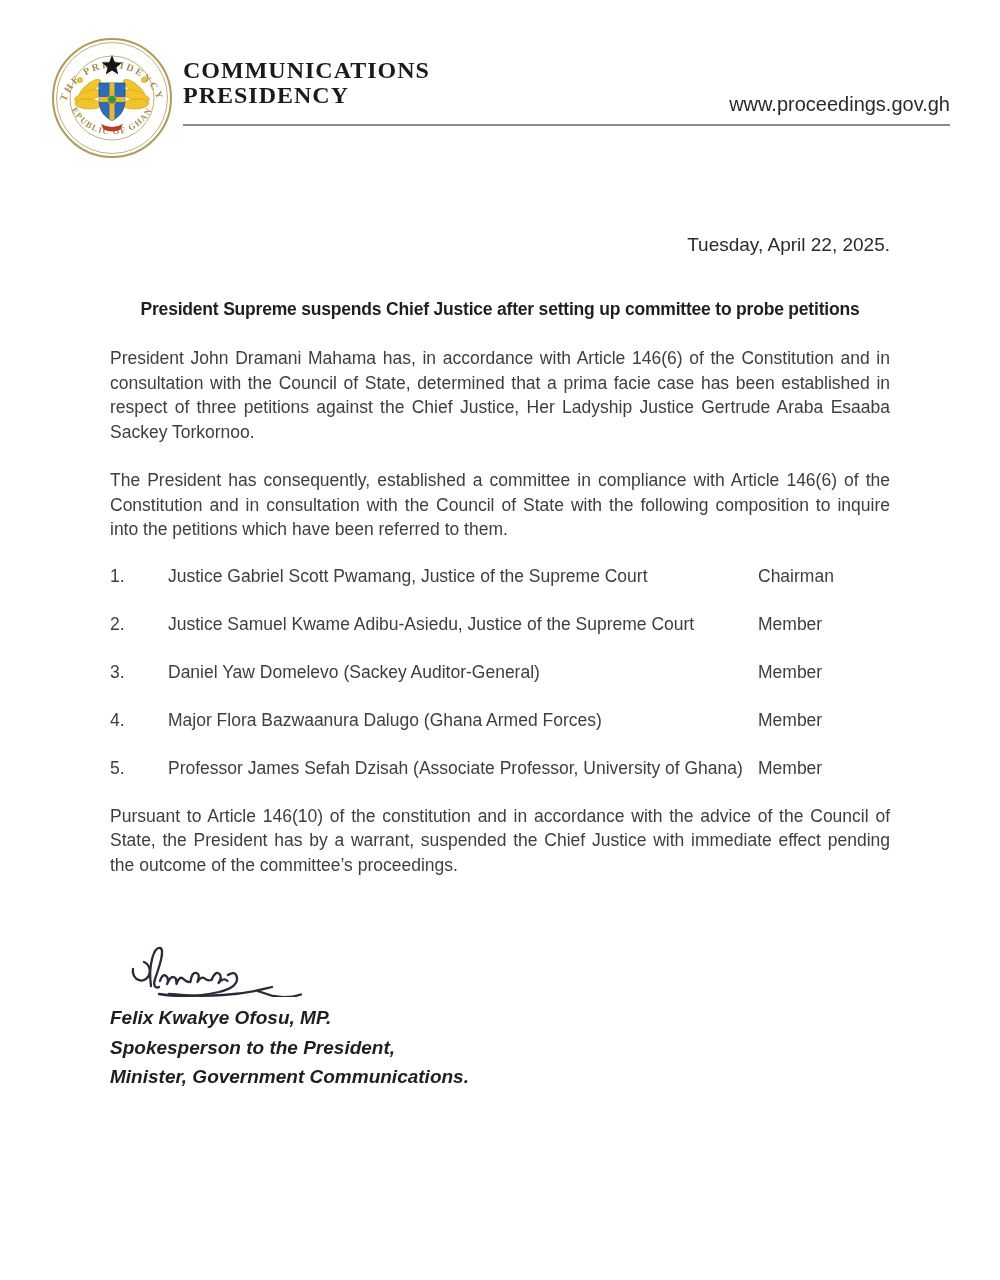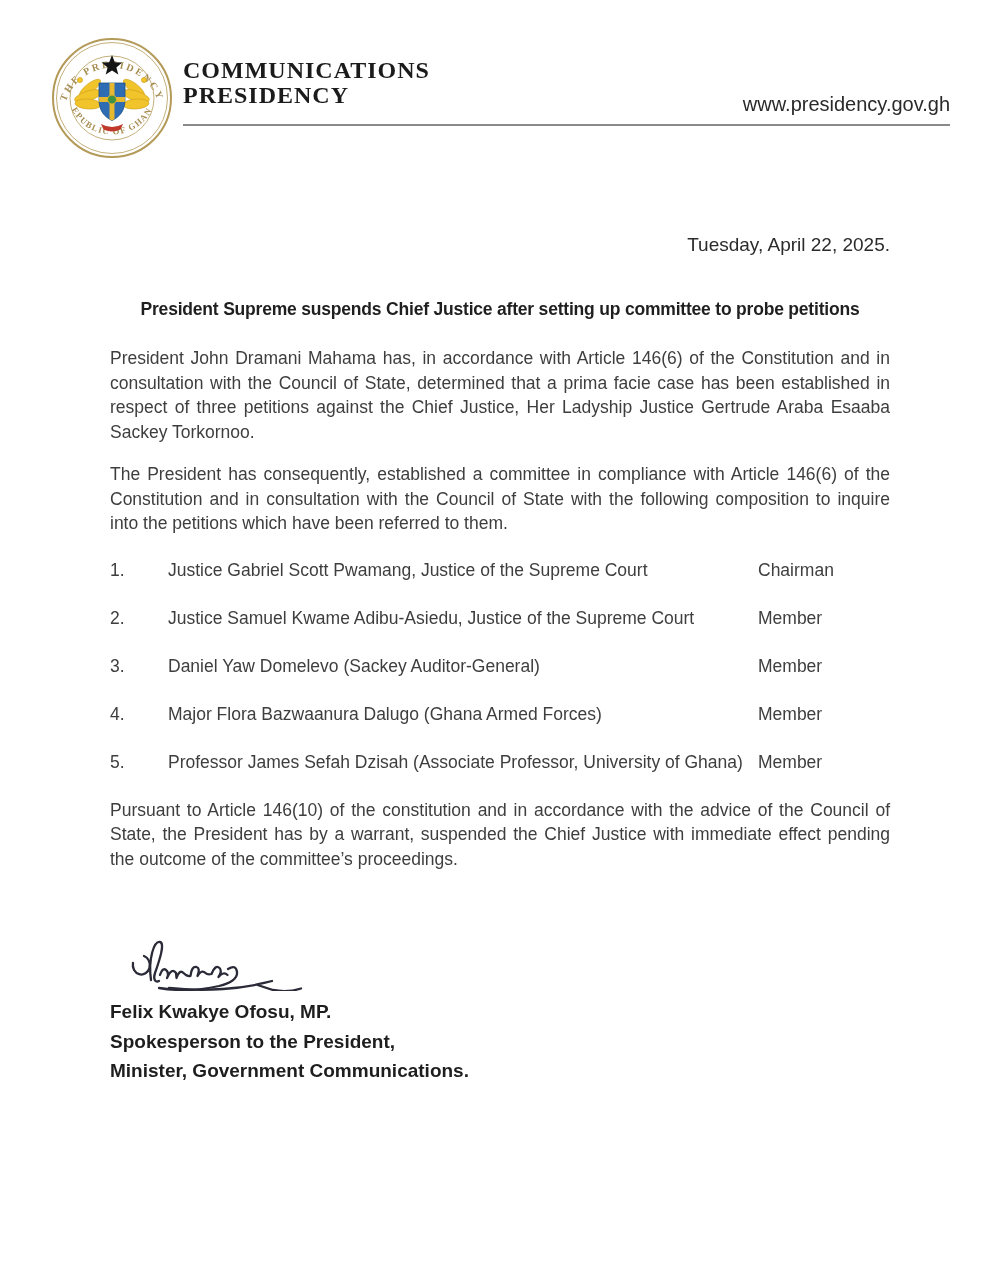--- a/index.html
+++ b/index.html
@@ -42,39 +42,40 @@
     font-weight:bold; font-size:17.5px; letter-spacing:-0.2px;
     color:#1f1f1f; line-height:26px;
   }
 
   .para {
     margin:24px 0 0 0;
     font-size:17.5px; line-height:24.5px;
     text-align:justify; color:#3e3e3e;
   }
   .para.first { margin-top:24px; }
-  .para.p2 { margin-top:18px; }
+  .para.p2 { margin-top:24px; }
   .para.closing { margin-top:22px; }
 
   .committee { margin-top:22px; }
   .crow {
     display:flex; align-items:baseline;
     font-size:17.5px; line-height:24px;
     margin-bottom:24px; color:#3e3e3e;
   }
   .cnum  { flex:0 0 58px; }
   .cname { flex:1 1 auto; padding-right:8px; }
   .crole { flex:0 0 132px; }
 
   .signature { margin:64px 0 0 14px; display:block; }
 
   .signatory {
     margin-top:6px;
     font-weight:bold; font-size:19px; line-height:29.5px;
     color:#1e1e1e;
+    font-style:italic;
   }
 </style>
 </head>
 <body>
 
 <div class="page">
 
   <div>
 
     <svg class="seal" width="124" height="124" viewBox="0 0 124 124" aria-hidden="true">
@@ -118,21 +119,21 @@
       </g>
 
       <path d="M 51,88 q 11,6 22,0 l -2.5,5.5 q -8.5,4 -17,0 Z" fill="#c0392b"></path>
     </svg>
 
     <div class="org-name">
       <div>COMMUNICATIONS</div>
       <div>PRESIDENCY</div>
     </div>
 
-    <div class="site">www.presidency.gov.gh</div>
+    <div class="site">www.proceedings.gov.gh</div>
     <div class="rule"></div>
   </div>
 
   <div class="content">
 
     <div class="date">
       <span class="day">Tuesday,</span>
       <span>April 22, 2025.</span>
     </div>
 

